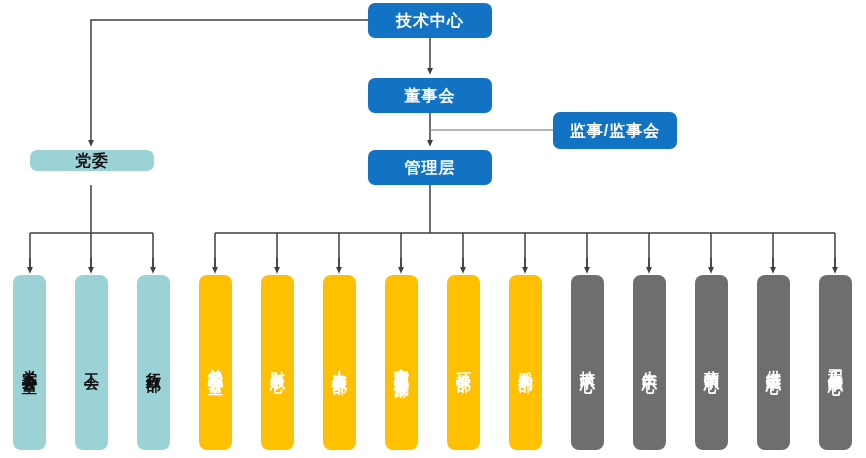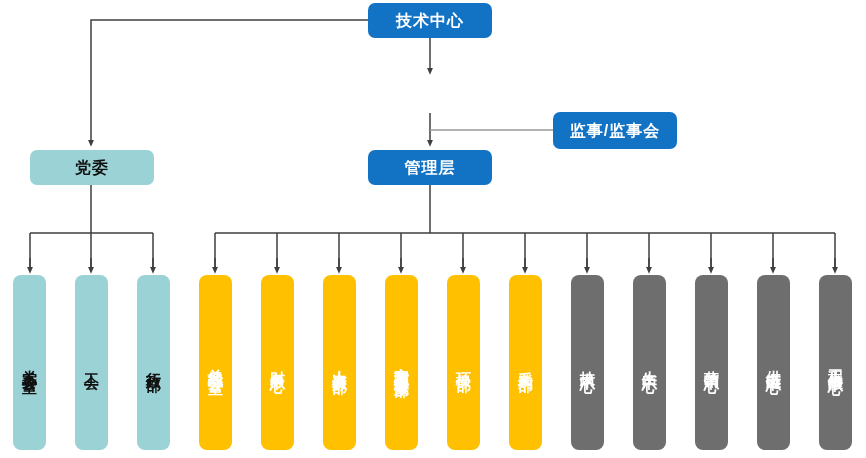--- a/index.html
+++ b/index.html
@@ -119,30 +119,33 @@
       <path d="M835,258 L835,270" marker-end="url(#arrowhead)"></path>
     </g>
 
     <path d="M553,130 L430,130" stroke="#9A9A9A" stroke-width="1.5" fill="none"></path>
   </svg>
 
   <div class="node blue" style="left:368px; top:3px; width:124px; height:35px;">
     <span>技术中心</span>
   </div>
 
+  <div class="node blue" style="left:368px; top:78px; width:124px; height:35px;">
+    <span>董事会</span>
+  </div>
 
   <div class="node blue" style="left:553px; top:112px; width:124px; height:37px;">
     <span>监事/监事会</span>
   </div>
 
   <div class="node blue" style="left:368px; top:150px; width:124px; height:35px;">
     <span>管理层</span>
   </div>
 
-  <div class="node teal-head" style="left:30px; top:150px; width:124px; height:35px;">
+  <div class="node teal-head" style="left:30px; top:150px; width:124px; height:21px;">
     <span>党委</span>
   </div>
 
   <div class="node leaf teal" style="left:13px; top:275px; width:33px; height:175px;">
     <span>党委办公室</span>
   </div>
   <div class="node leaf teal" style="left:75px; top:275px; width:33px; height:175px;">
     <span>工会</span>
   </div>
   <div class="node leaf teal" style="left:137px; top:275px; width:33px; height:175px;">

